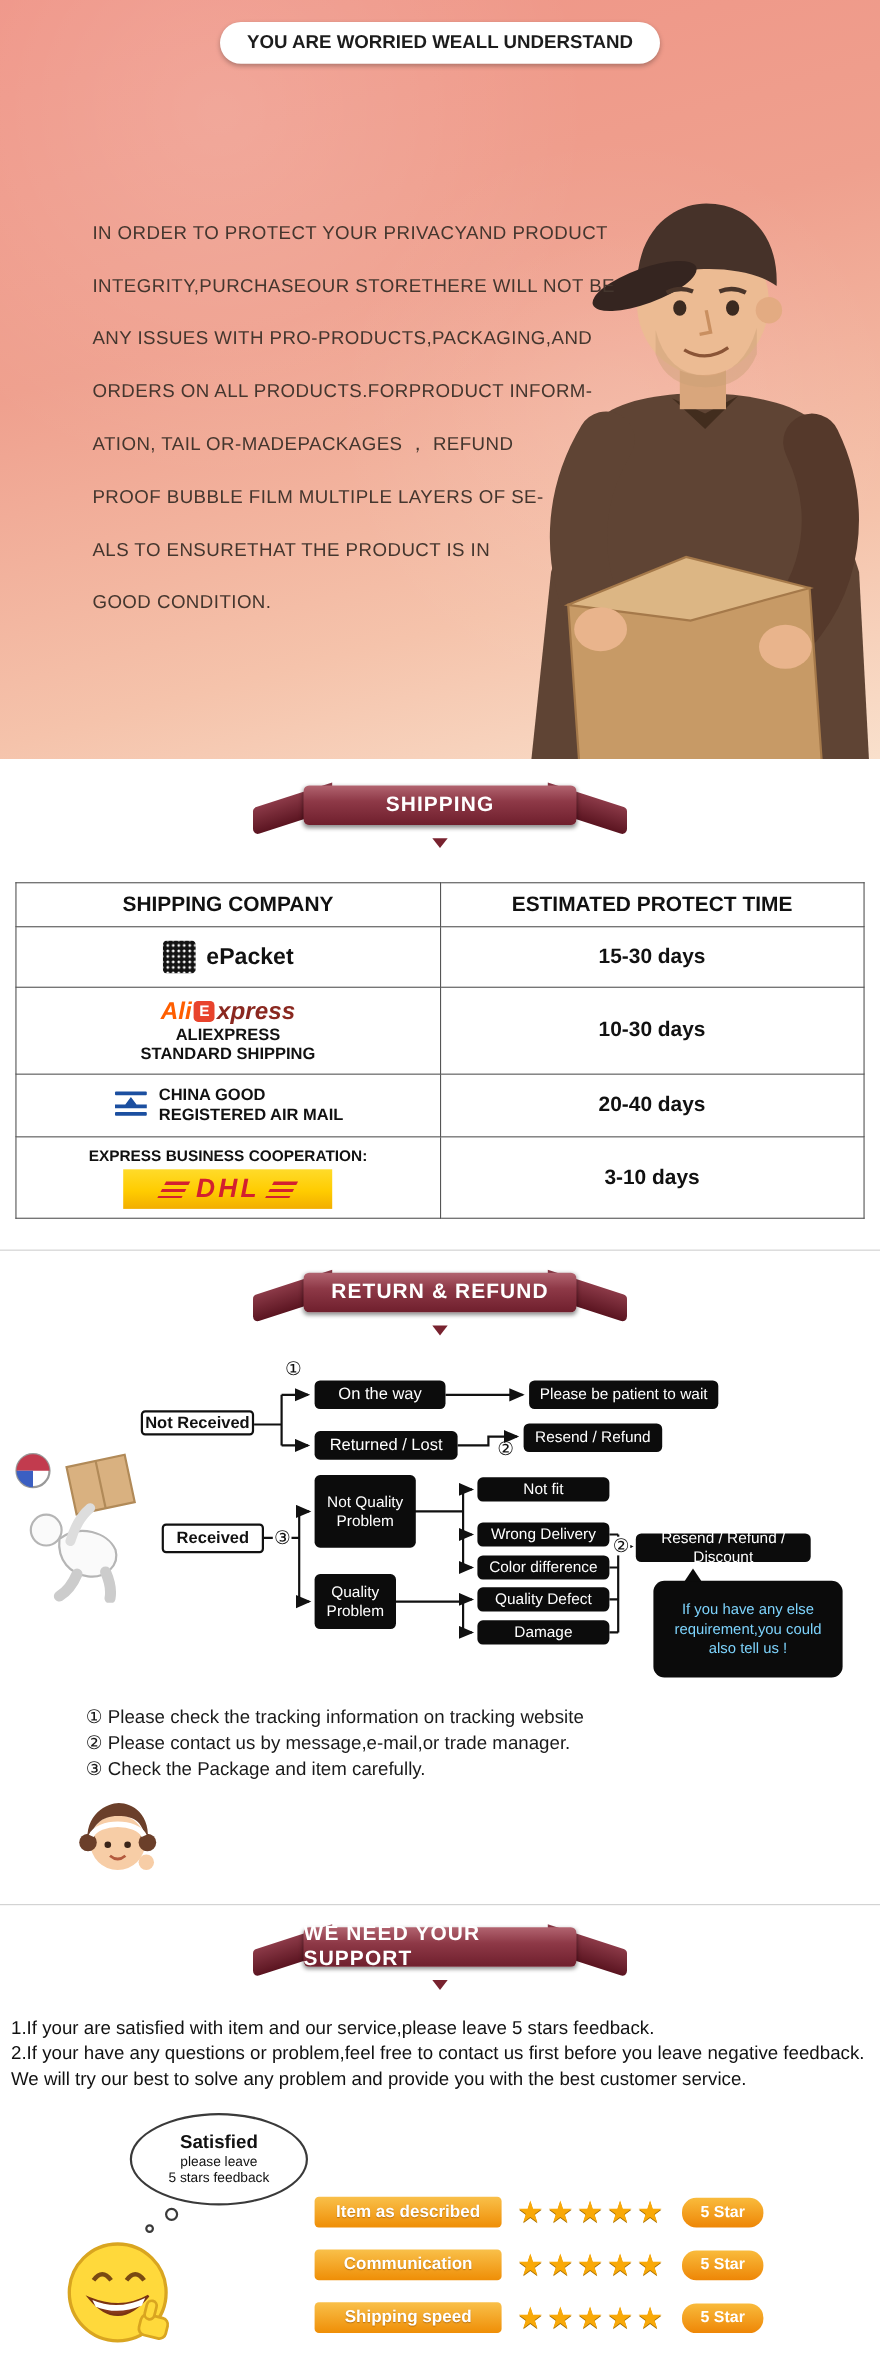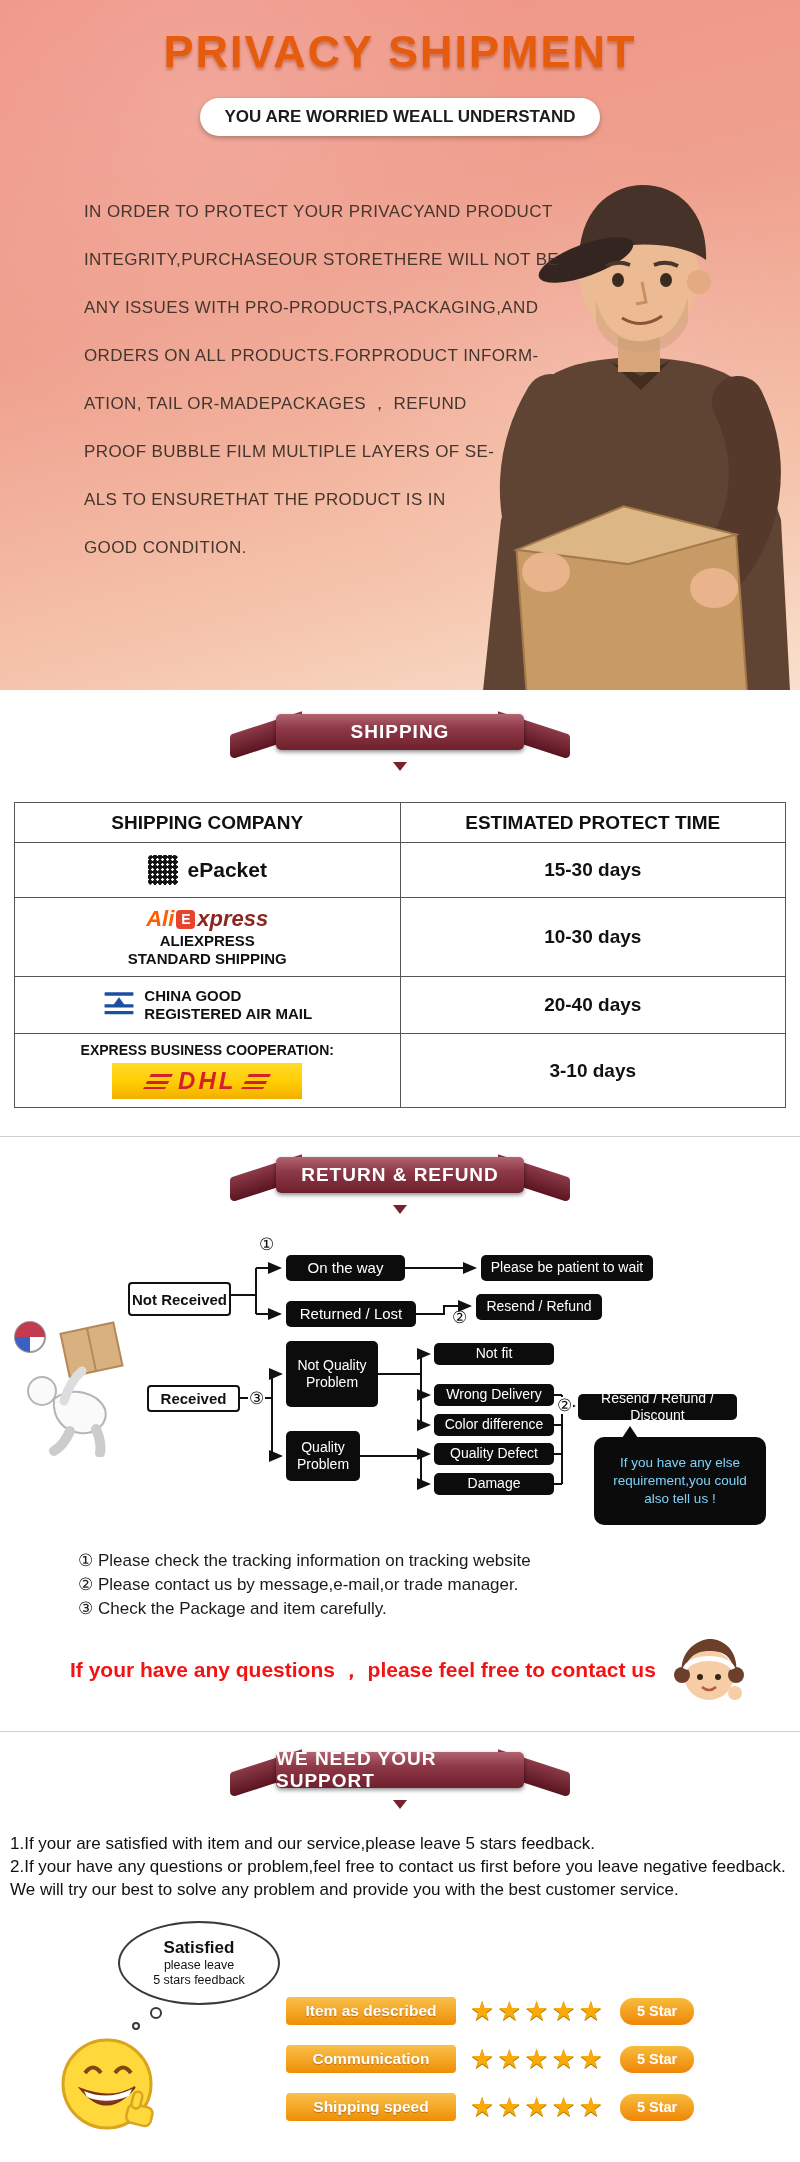--- a/index.html
+++ b/index.html
@@ -112,21 +112,20 @@
   .srow-btn { width:74px; height:27px; border-radius:13px; color:#fff; font-weight:bold; font-size:14.5px;
     display:flex; align-items:center; justify-content:center;
     background:linear-gradient(180deg,#f9bb3c,#ee8606); }
 </style>
 </head>
 <body>
 
 <div class="page">
 
   <section class="privacy">
-    <h1 class="privacy-title">PRIVACY SHIPMENT</h1>
     <div class="privacy-pill">YOU ARE WORRIED WEALL UNDERSTAND</div>
     <div class="privacy-body">
       <div class="privacy-line">IN ORDER TO PROTECT YOUR PRIVACYAND PRODUCT</div>
       <div class="privacy-line">INTEGRITY,PURCHASEOUR STORETHERE WILL NOT BE</div>
       <div class="privacy-line">ANY ISSUES WITH PRO-PRODUCTS,PACKAGING,AND</div>
       <div class="privacy-line">ORDERS ON ALL PRODUCTS.FORPRODUCT INFORM-</div>
       <div class="privacy-line">ATION, TAIL OR-MADEPACKAGES ， REFUND</div>
       <div class="privacy-line">PROOF BUBBLE FILM MULTIPLE LAYERS OF SE-</div>
       <div class="privacy-line">ALS TO ENSURETHAT THE PRODUCT IS IN</div>
       <div class="privacy-line">GOOD CONDITION.</div>
@@ -277,21 +276,21 @@
         </g>
         <circle cx="30" cy="84" r="14" fill="#fafafa" stroke="#b5b5b5" stroke-width="2"></circle>
         <path d="M42 92 C60 78 86 86 93 102 C97 116 84 128 68 126 C52 124 40 112 42 92 Z" fill="#fafafa" stroke="#b5b5b5" stroke-width="2"></path>
         <path d="M58 124 Q52 138 42 144" stroke="#cccccc" stroke-width="10" fill="none" stroke-linecap="round"></path>
         <path d="M84 122 Q90 136 88 146" stroke="#cccccc" stroke-width="10" fill="none" stroke-linecap="round"></path>
         <path d="M52 94 Q58 74 70 64" stroke="#dddddd" stroke-width="9" fill="none" stroke-linecap="round"></path>
       </svg>
 
       <span class="fnum" style="left:259px;top:1px;">①</span>
       <div class="fbox-black" style="left:286px;top:20px;width:119px;height:26px;font-size:15px;">On the way</div>
-      <div class="fbox-white" style="left:128px;top:47px;width:103px;height:34px;">Not Received</div>
+      <div class="fbox-white" style="left:128px;top:47px;width:103px;height:23px;">Not Received</div>
       <div class="fbox-black" style="left:286px;top:66px;width:130px;height:26px;font-size:15px;">Returned / Lost</div>
       <div class="fbox-black" style="left:481px;top:20px;width:172px;height:26px;">Please be patient to wait</div>
       <span class="fnum" style="left:452px;top:74px;">②</span>
       <div class="fbox-black" style="left:476px;top:59px;width:126px;height:26px;">Resend / Refund</div>
       <div class="fbox-white" style="left:147px;top:150px;width:93px;height:27px;">Received</div>
       <span class="fnum fnum-onwhite" style="left:248px;top:155px;">③</span>
       <div class="fbox-black" style="left:286px;top:106px;width:92px;height:66px;">Not Quality Problem</div>
       <div class="fbox-black" style="left:286px;top:196px;width:74px;height:50px;">Quality Problem</div>
       <div class="fbox-black" style="left:434px;top:108px;width:120px;height:22px;">Not fit</div>
       <div class="fbox-black" style="left:434px;top:149px;width:120px;height:22px;">Wrong Delivery</div>
@@ -303,21 +302,20 @@
       <div class="fbubble">If you have any else requirement,you could also tell us !</div>
     </div>
 
     <div class="notes">
       <div class="note-line">① Please check the tracking information on tracking website</div>
       <div class="note-line">② Please contact us by message,e-mail,or trade manager.</div>
       <div class="note-line">③ Check the Package and item carefully.</div>
     </div>
 
     <div class="contact-row">
-      <span class="contact-text">If your have any questions ， please feel free to contact us</span>
       <svg width="74" height="74" viewBox="0 0 74 74">
         <circle cx="37" cy="42" r="25" fill="#f7cda6"></circle>
         <path d="M10 44 C6 16 28 6 38 6 C50 6 68 16 64 44 C60 24 54 18 37 18 C22 18 14 26 10 44 Z" fill="#6b3f2a"></path>
         <circle cx="10" cy="42" r="8" fill="#6b3f2a"></circle>
         <circle cx="64" cy="42" r="8" fill="#6b3f2a"></circle>
         <path d="M13 36 C19 22 55 22 61 36" stroke="#ffffff" stroke-width="5" fill="none"></path>
         <circle cx="28" cy="44" r="3" fill="#3a2418"></circle>
         <circle cx="46" cy="44" r="3" fill="#3a2418"></circle>
         <path d="M30 54 Q37 60 44 54" stroke="#b35a3e" stroke-width="2.5" fill="none"></path>
         <circle cx="63" cy="60" r="7" fill="#f7cda6"></circle>

